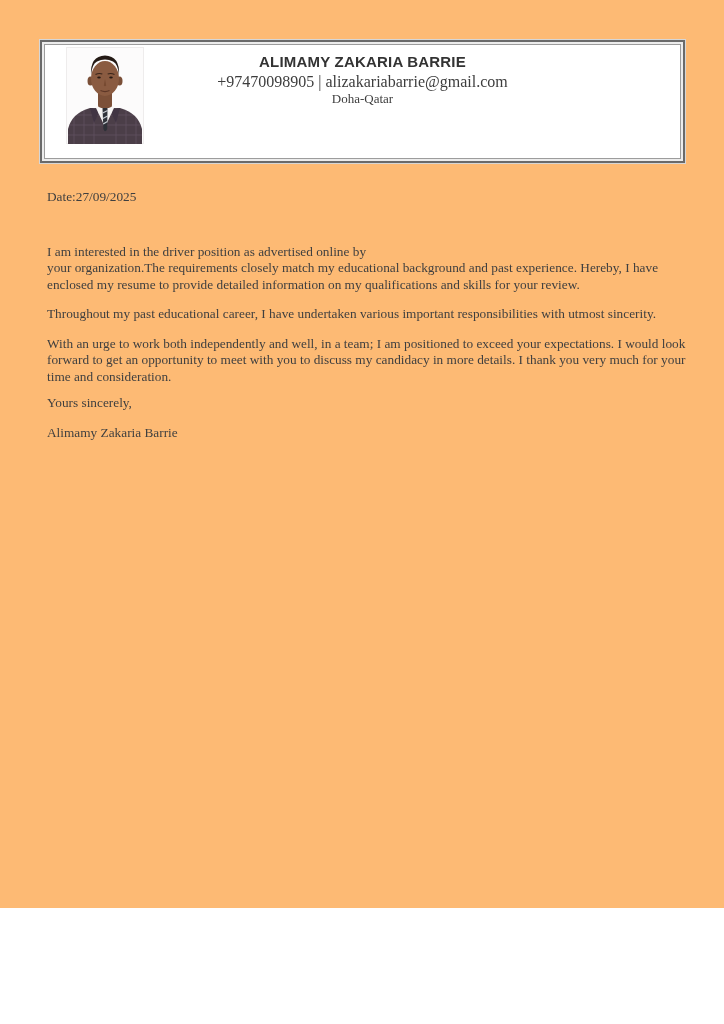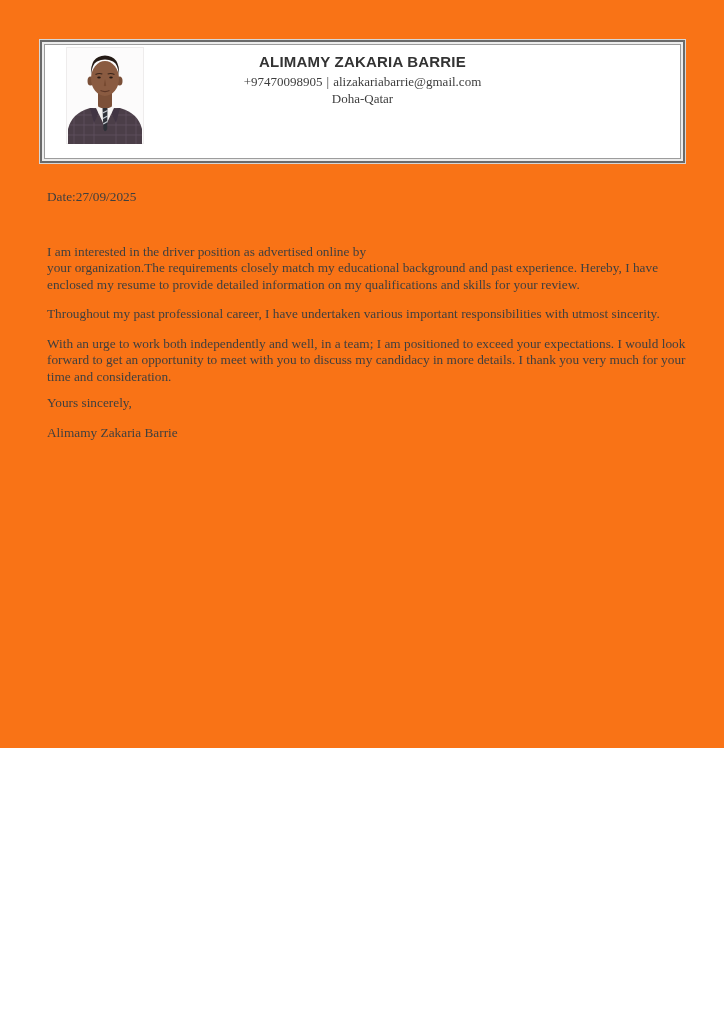--- a/index.html
+++ b/index.html
@@ -1,21 +1,21 @@
 <!DOCTYPE html>
 <html><head>
 <meta charset="utf-8">
 <style>
   * { box-sizing: border-box; }
   html, body { margin: 0; padding: 0; background: #ffffff; }
   .page {
     position: relative;
     width: 724px;
-    height: 748px;
-    background: #f97316;
+    height: 908px;
+    background: #fdba74;
     overflow: hidden;
     font-family: "Liberation Serif", serif;
   }
   
   .header-frame {
     position: absolute;
     left: 40px;
     top: 40px;
     width: 645px;
     height: 123px;
@@ -41,21 +41,21 @@
   }
   .applicant-name {
     font-family: "Liberation Sans", sans-serif;
     font-weight: bold;
     font-size: 15px;
     line-height: 18px;
     color: #333333;
     letter-spacing: 0.2px;
   }
   .contact-line {
-    font-size: 13px;
+    font-size: 16px;
     line-height: 17px;
     color: #3d3d3d;
     margin-top: 2px;
   }
   .contact-line .sep { padding: 0 4px; }
   .location-line {
     font-size: 13px;
     line-height: 17px;
     color: #3d3d3d;
   }
@@ -150,19 +150,19 @@
         <span>+97470098905</span><span class="sep">|</span><span>alizakariabarrie@gmail.com</span>
       </div>
       <div class="location-line">Doha-Qatar</div>
     </div>
   </div>
 
   <div class="letter-body">
     <p class="date-line">Date:27/09/2025</p>
     <p class="para-1">I am interested in the driver position as advertised online by
 your organization.The requirements closely match my educational background and past experience. Hereby, I have enclosed my resume to provide detailed information on my qualifications and skills for your review.</p>
-    <p class="para-2">Throughout my past professional career, I have undertaken various important responsibilities with utmost sincerity.</p>
+    <p class="para-2">Throughout my past educational career, I have undertaken various important responsibilities with utmost sincerity.</p>
     <p class="para-3">With an urge to work both independently and well, in a team; I am positioned to exceed your expectations. I would look forward to get an opportunity to meet with you to discuss my candidacy in more details. I thank you very much for your time and consideration.</p>
     <p class="closing">Yours sincerely,</p>
     <p class="signature">Alimamy Zakaria Barrie</p>
   </div>
 
 </div>
 
 </body></html>

